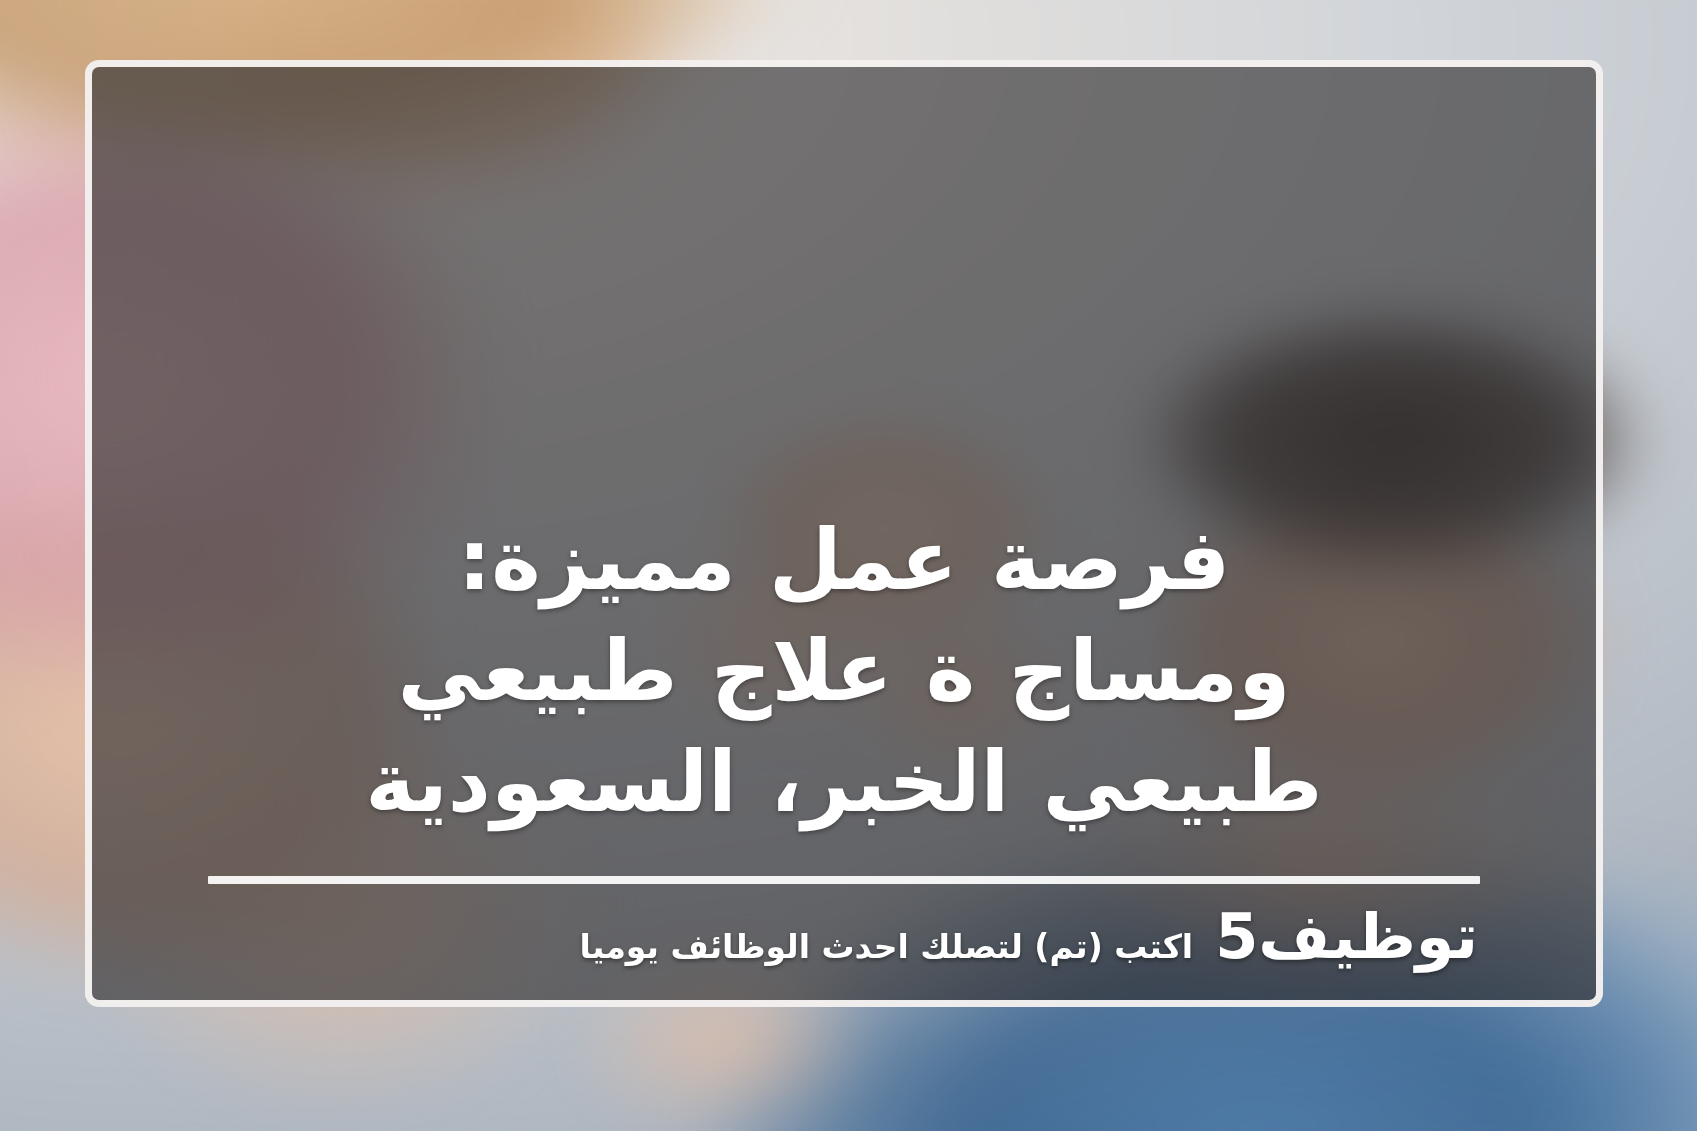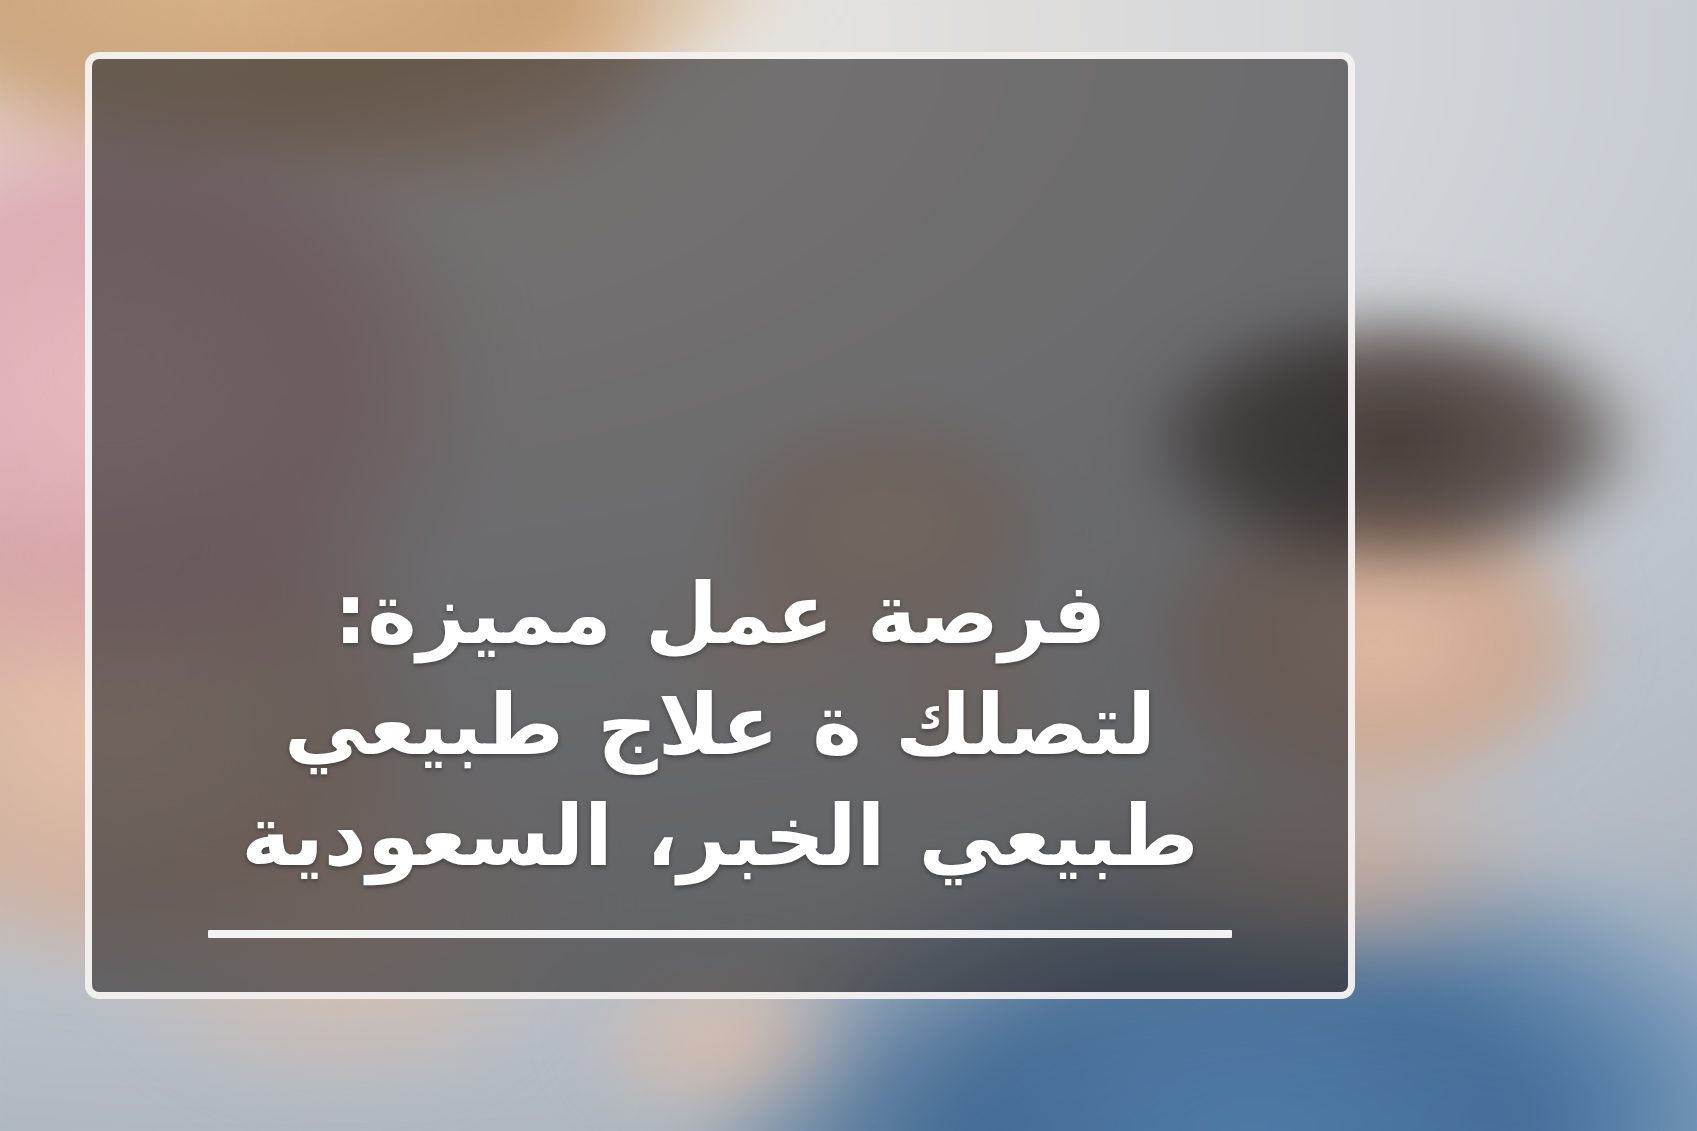--- a/index.html
+++ b/index.html
@@ -67,22 +67,22 @@
       radial-gradient(9% 9% at 46% 56%, rgba(232,193,166,0.85) 0%, rgba(232,193,166,0) 85%),
       radial-gradient(8% 10% at 56% 60%, rgba(226,184,157,0.8) 0%, rgba(226,184,157,0) 85%),
       radial-gradient(10% 9% at 43% 88%, rgba(231,190,162,0.7) 0%, rgba(231,190,162,0) 85%);
   }
   .bg-blur { filter: blur(26px); }
 
   
   .panel {
     position: absolute;
     left: 85px;
-    top: 52px;
-    width: 1270px;
+    top: 60px;
+    width: 1518px;
     height: 947px;
     border: 7px solid rgba(252,250,248,0.93);
     border-radius: 14px;
     box-sizing: border-box;
     background: rgba(44,42,44,0.62);
     backdrop-filter: saturate(0.85);
     display: flex;
     flex-direction: column;
     justify-content: flex-start;
     overflow: hidden;
@@ -158,25 +158,27 @@
     <div class="bg-layer bg-person-left bg-blur"></div>
     <div class="bg-layer bg-person-right bg-blur"></div>
     <div class="bg-layer bg-hands bg-blur"></div>
   </div>
 
   <div class="panel">
     <div class="panel-inner">
 
       <div class="headline">
         <div>فرصة عمل مميزة:</div>
-        <div>لتصلك ة علاج طبيعي</div>
+        <div>ومساج ة علاج طبيعي</div>
         <div>طبيعي الخبر، السعودية</div>
       </div>
 
       <div class="divider"></div>
 
       <div class="footer">
+        <span class="brand">توظيف5</span>
+        <span class="tagline">اكتب (تم) لتصلك احدث الوظائف يوميا</span>
       </div>
 
     </div>
   </div>
 
 </div>
 
 </body></html>

